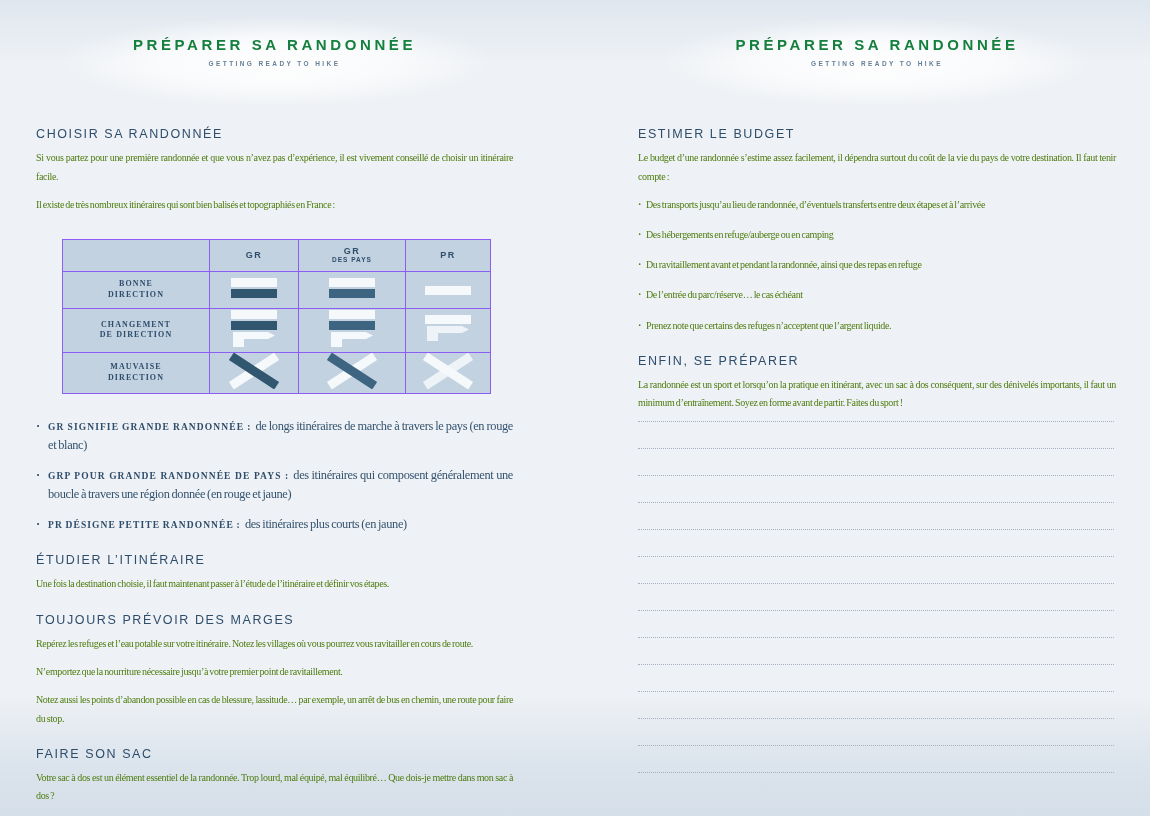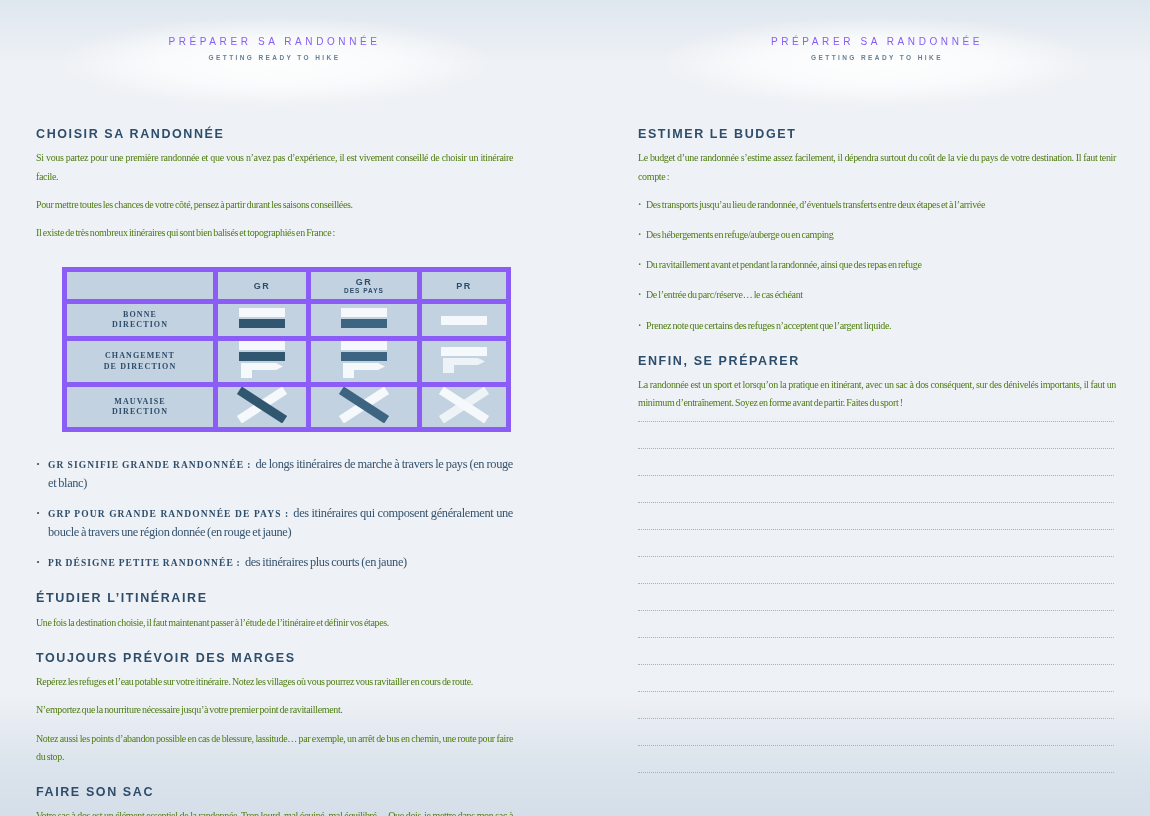--- a/index.html
+++ b/index.html
@@ -14,36 +14,36 @@
   .page{position:absolute;top:0;height:816px;}
   .page.left{left:36px;width:477px;}
   .page.right{left:638px;width:478px;}
 
   
   .page-header{position:absolute;top:36px;left:0;right:0;text-align:center;}
   .glow{position:absolute;top:-22px;left:50%;transform:translateX(-50%);
     width:460px;height:96px;border-radius:50%;
     background:radial-gradient(ellipse closest-side, rgba(255,255,255,.95) 0%, rgba(255,255,255,.7) 50%, rgba(255,255,255,0) 95%);}
   .page-title{position:relative;margin:0;font-family:"Liberation Sans",sans-serif;
-    font-weight:400;font-size:10px;letter-spacing:3.6px;color:#8b5cf6;}
+    font-weight:700;font-size:15px;letter-spacing:3.6px;color:#15803d;}
   .page-subtitle{position:relative;margin-top:7px;font-family:"Liberation Sans",sans-serif;
     font-weight:700;font-size:6.5px;letter-spacing:2.4px;color:#66809a;}
 
   .content{position:absolute;left:0;top:127px;width:100%;}
 
-  h2.section{margin:0 0 8px 0;font-family:"Liberation Sans",sans-serif;font-weight:700;
+  h2.section{margin:0 0 8px 0;font-family:"Liberation Sans",sans-serif;font-weight:400;
     font-size:12.5px;line-height:1.15;letter-spacing:1.6px;color:#2e4d6b;}
   h2.section.gap{margin-top:19px;}
   p.body{margin:0 0 10px 0;font-size:10px;line-height:18.2px;color:#4d7c0f;
     text-align:justify;letter-spacing:-0.35px;word-spacing:-0.8px;}
   p.body.last{margin-bottom:4px;}
 
   
   table.trail-table{border-collapse:collapse;margin:25px 0 0 26px;table-layout:fixed;}
-  table.trail-table td, table.trail-table th{border:5px solid #8b5cf6;background:#c2d2e0;
+  table.trail-table td, table.trail-table th{border:1px solid #8b5cf6;background:#c2d2e0;
     padding:0;text-align:center;vertical-align:middle;margin-top:26px;}
   td.corner{border:none;background:transparent;}
   .col-label{width:146px;}.col-gr{width:88px;}.col-grp{width:106px;}.col-pr{width:84px;}
   tr.hrow{height:32px;} tr.r1{height:37px;} tr.r2{height:44px;} tr.r3{height:40px;}
   .chead{font-family:"Liberation Sans",sans-serif;font-weight:700;color:#2e4d6b;}
   .chead .l1{display:block;font-size:9px;letter-spacing:1.4px;line-height:10px;}
   .chead .l2{display:block;font-size:6.5px;letter-spacing:1px;line-height:8px;}
   .rowlab{font-family:Liberation Serif, serif;font-weight:700;color:#2e4d6b;}
   .rowlab span{display:block;font-size:8px;letter-spacing:1.1px;line-height:10.5px;}
   .mk{display:inline-block;}
@@ -81,21 +81,20 @@
   <section class="page left">
     <header class="page-header">
       <div class="glow"></div>
       <h1 class="page-title">PRÉPARER SA RANDONNÉE</h1>
       <div class="page-subtitle">GETTING READY TO HIKE</div>
     </header>
 
     <div class="content">
       <h2 class="section">CHOISIR SA RANDONNÉE</h2>
       <p class="body">Si vous partez pour une première randonnée et que vous n’avez pas d’expérience, il est vivement conseillé de choisir un itinéraire facile.</p>
-      <p class="body">Pour mettre toutes les chances de votre côté, pensez à partir durant les saisons conseillées.</p>
       <p class="body">Il existe de très nombreux itinéraires qui sont bien balisés et topographiés en France :</p>
 
       <table class="trail-table">
         <tbody>
             <tr class="hrow">
           <td class="corner col-label"></td>
           <th class="chead col-gr">
             <span class="l1">GR</span>
                 <span class="l2"></span>
           </th>

